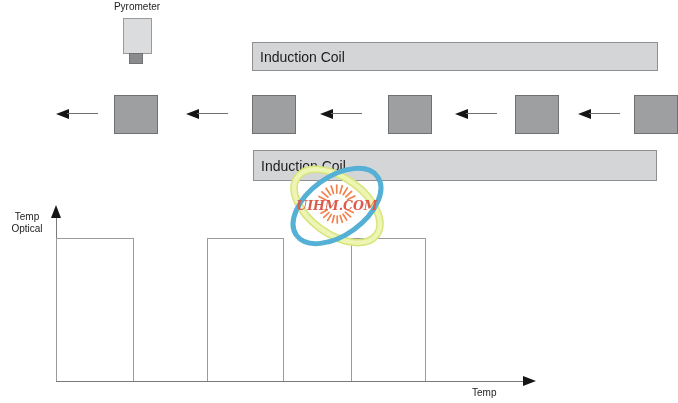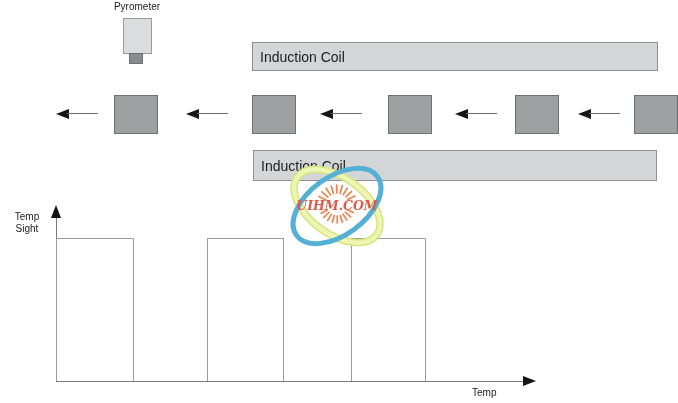--- a/index.html
+++ b/index.html
@@ -90,21 +90,21 @@
         <i class="shaft"></i>
       </div>
       <div class="arrow" style="left: 578px; width: 42px;">
         <i class="head"></i>
         <i class="shaft"></i>
       </div>
     </div>
 
   <div class="label" id="ylab">
     <div>Temp</div>
-    <div>Sight</div>
+    <div>Optical</div>
   </div>
   <div id="axis-y"></div>
   <div id="axis-y-head"></div>
   <div id="axis-x"></div>
   <div id="axis-x-head"></div>
   <div id="pulses">
       <div class="pulse" style="left: 56px; width: 78px;"></div>
       <div class="pulse" style="left: 207px; width: 77px;"></div>
       <div class="pulse" style="left: 351px; width: 75px;"></div>
     </div>

